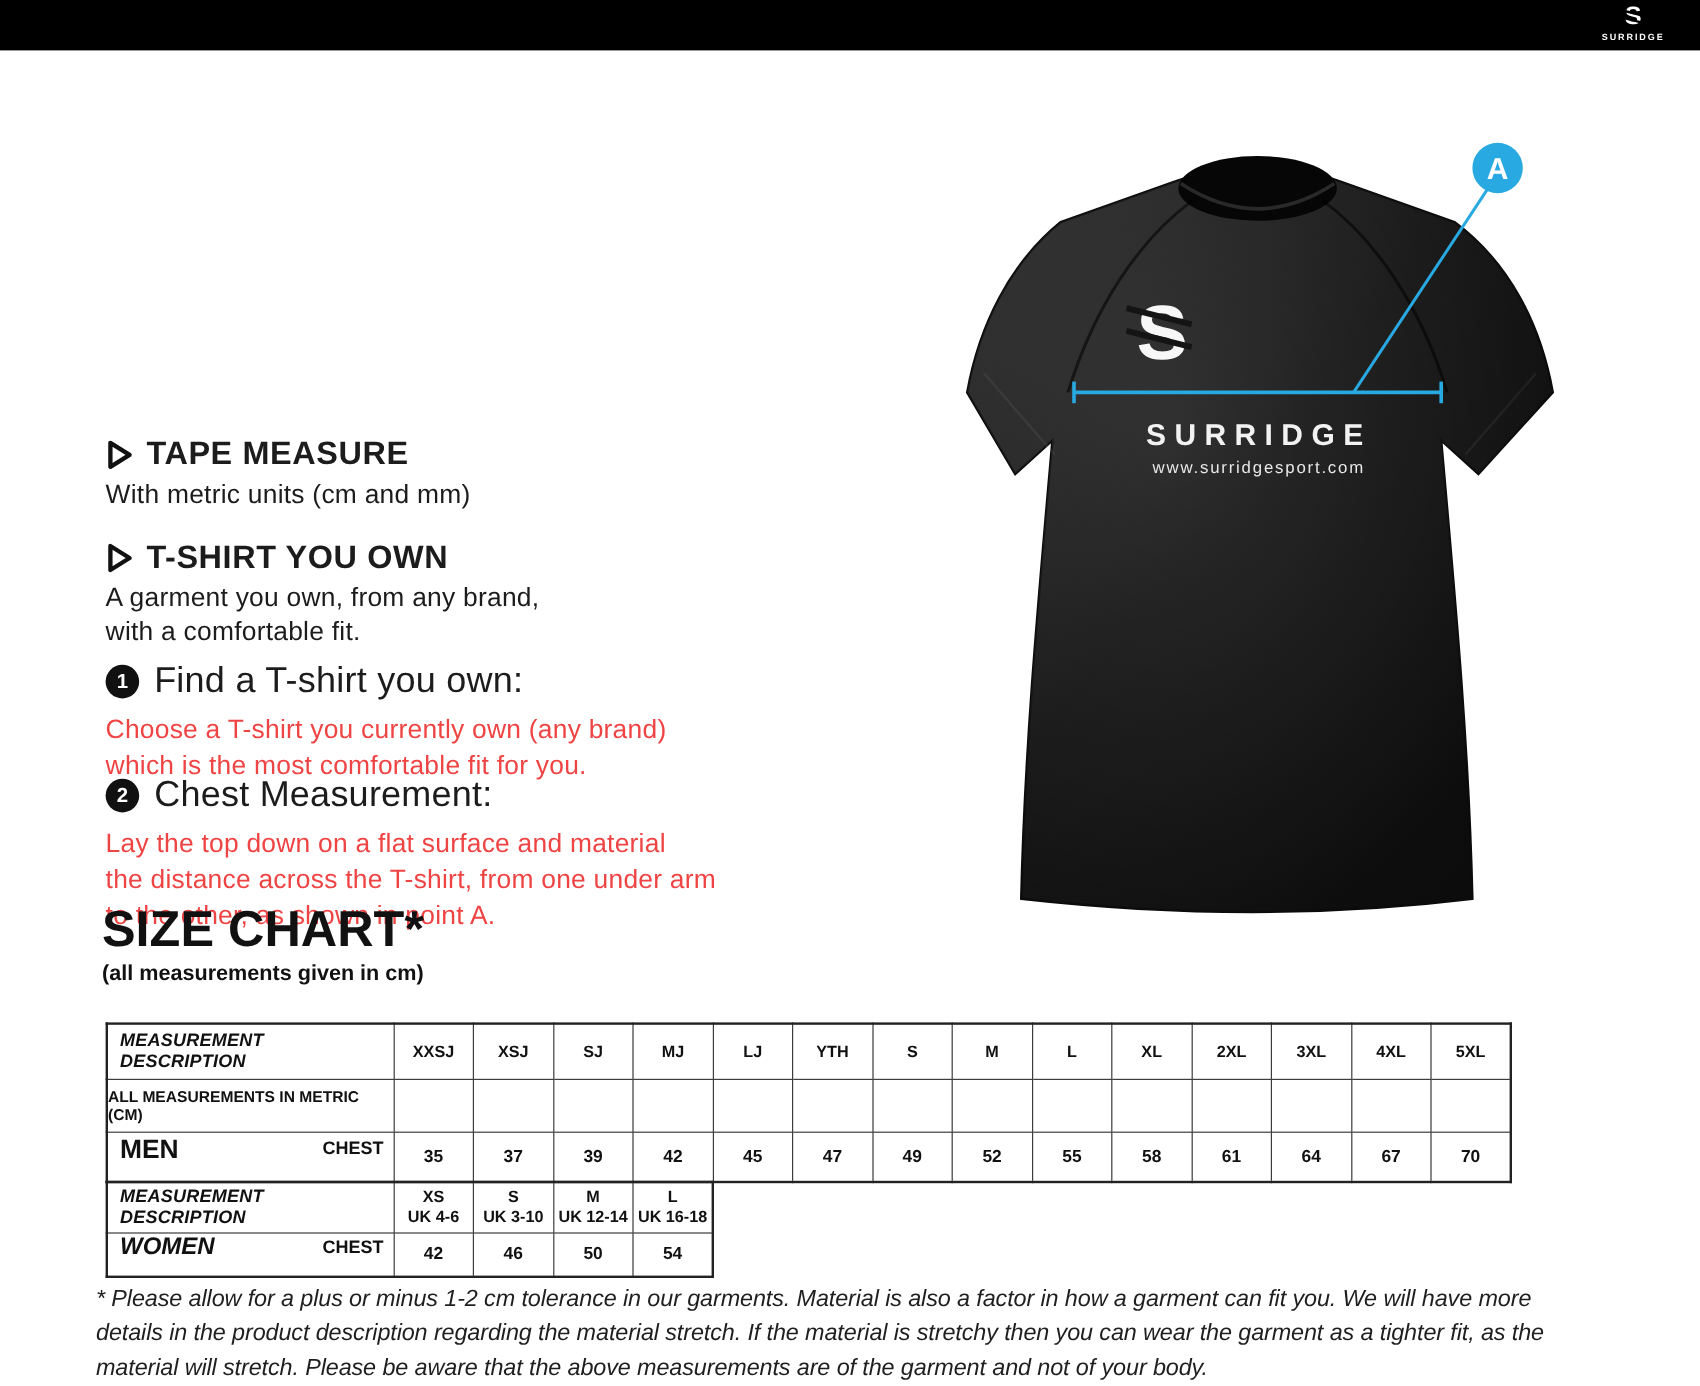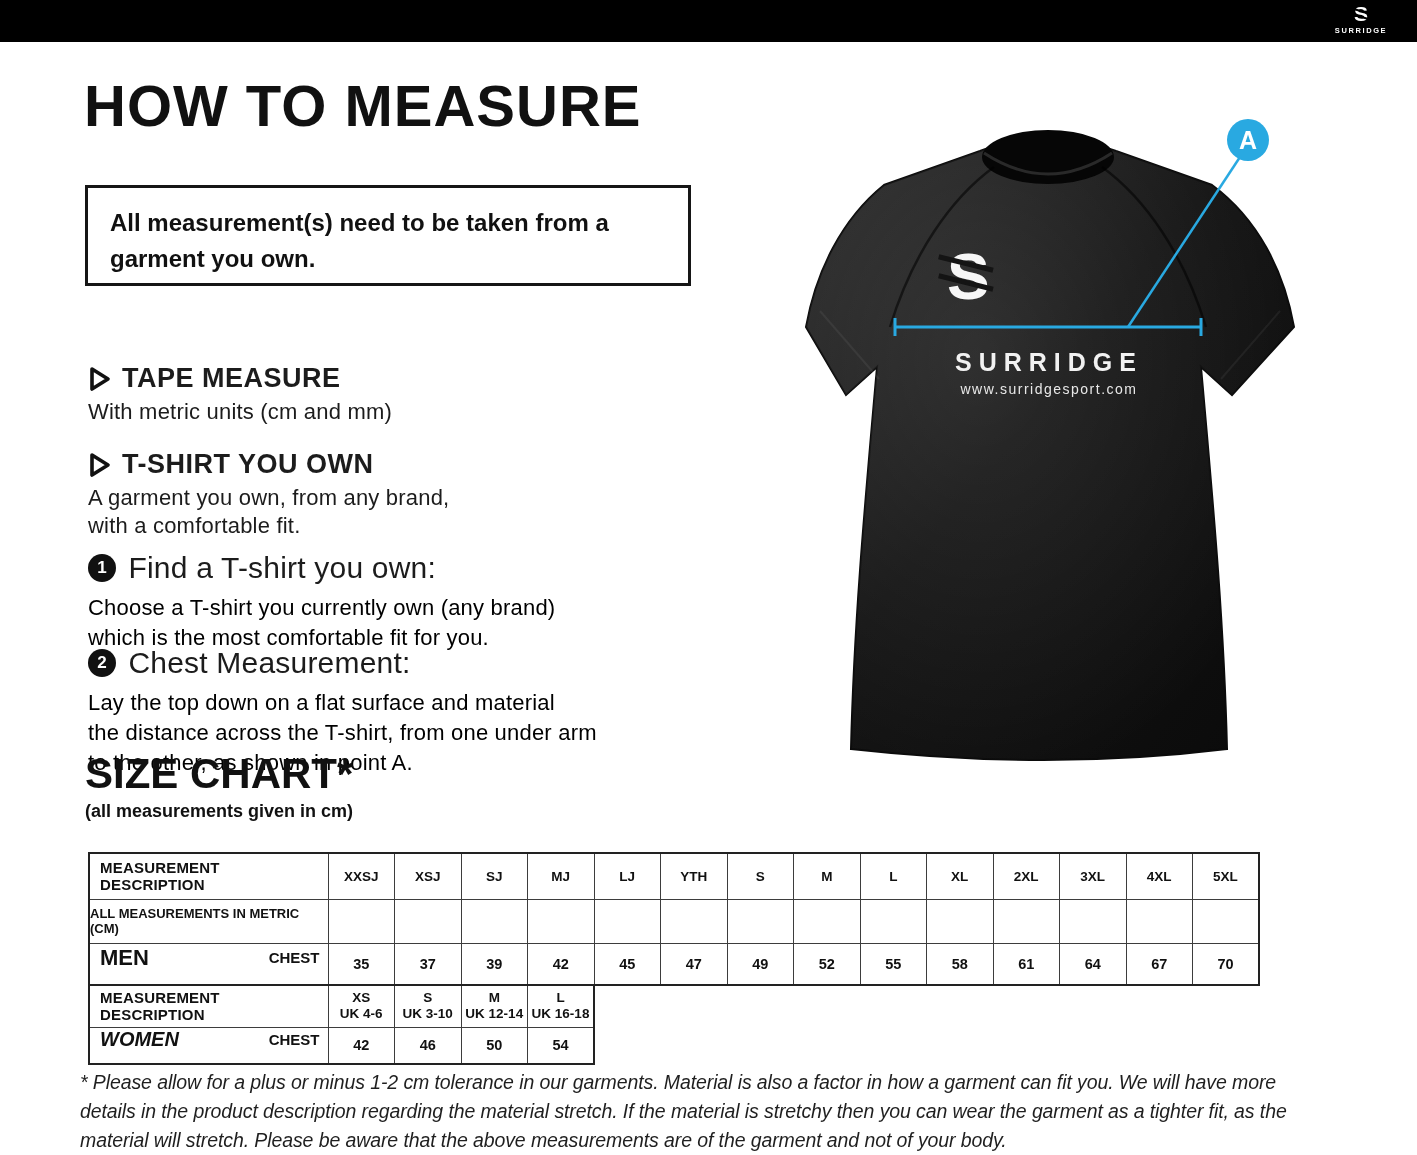--- a/index.html
+++ b/index.html
@@ -23,32 +23,32 @@
   .need-head { position:absolute; left:85px; top:310px; font-size:36px; font-weight:bold; color:#111; }
 
   .need-item { position:absolute; left:88px; }
   .tri { width:24px; height:26px; display:inline-block; vertical-align:middle; }
   .need-title { display:inline-block; vertical-align:middle; font-size:27px; font-weight:bold; letter-spacing:0.5px; color:#1c1c1c; margin-left:10px; }
   .need-desc { font-size:22px; color:#1c1c1c; line-height:28px; margin-top:4px; letter-spacing:0.2px; }
 
   .step { position:absolute; left:88px; }
   .step-badge { display:inline-block; vertical-align:middle; width:28px; height:28px; border-radius:50%; background:#111; color:#fff; font-weight:bold; font-size:17px; text-align:center; line-height:28px; }
   .step-title { display:inline-block; vertical-align:middle; font-size:30px; color:#1c1c1c; margin-left:8px; letter-spacing:0.2px; }
-  .step-desc { font-size:22px; color:#000000; line-height:30px; margin-top:8px; letter-spacing:0.2px; }
+  .step-desc { font-size:22px; color:#ef4444; line-height:30px; margin-top:8px; letter-spacing:0.2px; }
 
   .chart-head { position:absolute; left:85px; top:750px; font-size:42px; font-weight:bold; color:#111; }
   .chart-sub { position:absolute; left:85px; top:801px; font-size:18px; font-weight:bold; color:#111; }
 
   
   table { border-collapse:collapse; table-layout:fixed; }
   .men-table { position:absolute; left:88px; top:852px; }
   .women-table { position:absolute; left:88px; top:984px; }
   .men-table, .women-table { border:2px solid #222; }
   td, th { border:1.5px solid #3d3d3d; text-align:center; vertical-align:middle; font-weight:bold; color:#111; overflow:hidden; }
-  .desc-cell { text-align:left; padding-left:10px; font-size:15px; letter-spacing:0.2px; }
+  .desc-cell { text-align:left; padding-left:10px; font-size:15px; letter-spacing:0.2px;font-style:italic; }
   .metric-cell { text-align:left; padding-left:0; font-size:13px; line-height:15px; }
   th.size-h { font-size:13.5px; }
   td.val { font-size:14.5px; }
   .gender-cell { padding:0 8px 12px 10px; }
   .gender-wrap { display:flex; justify-content:space-between; align-items:center; }
   .gender-name { font-size:22px; font-weight:bold; }
   .gender-name.w { font-size:20px;font-style:italic; }
   .measure-name { font-size:15px; font-weight:bold; }
   .wsize { font-size:13.5px; line-height:16px; }
 
@@ -66,25 +66,21 @@
     <div class="brandblock">
       <span class="logo-s">
         <span>S</span>
         <span class="slit s1"></span>
         <span class="slit s2"></span>
       </span>
       <div class="brand-word">SURRIDGE</div>
     </div>
   </div>
 
-  <h1 class="title">HOW TO MEASURE</h1>
-
-  <div class="notice">
-    <p>All measurement(s) need to be taken from a garment you own.</p>
-  </div>
+
 
 
   <div class="need-item" style="top:363px;">
     <svg class="tri" viewBox="0 0 24 26">
       <path d="M4 3 L20 13 L4 23 Z" fill="none" stroke="#111" stroke-width="3.6" stroke-linejoin="round"></path>
     </svg><span class="need-title">TAPE MEASURE</span>
     <div class="need-desc">With metric units (cm and mm)</div>
   </div>
 
   <div class="need-item" style="top:449px;">

